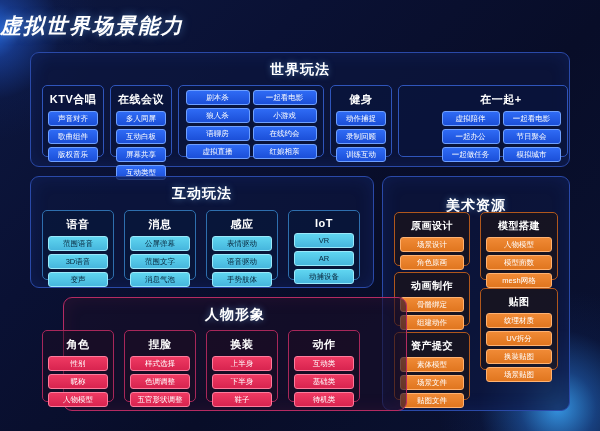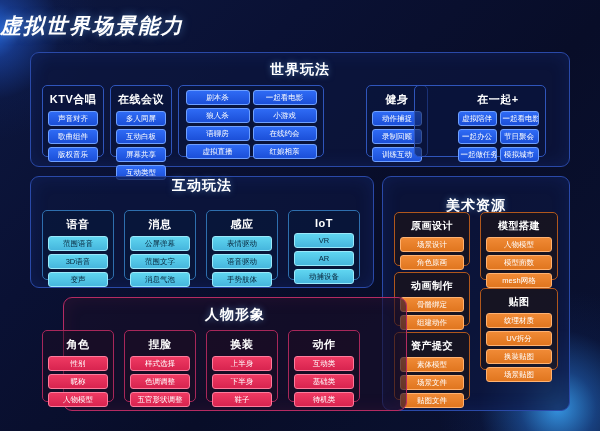--- a/index.html
+++ b/index.html
@@ -134,43 +134,43 @@
       <div class="chip c-blue">一起看电影</div>
       <div class="chip c-blue">狼人杀</div>
       <div class="chip c-blue">小游戏</div>
       <div class="chip c-blue">语聊房</div>
       <div class="chip c-blue">在线约会</div>
       <div class="chip c-blue">虚拟直播</div>
       <div class="chip c-blue">红娘相亲</div>
     </div>
   </div>
 
-  <div class="group g-blue" style="left:330px;top:85px;width:62px;height:72px;margin-left:36px;">
+  <div class="group g-blue" style="left:330px;top:85px;width:62px;height:72px;">
     <div class="g-title">健身</div>
     <div class="chips">
       <div class="chip c-blue">动作捕捉</div>
       <div class="chip c-blue">录制回顾</div>
       <div class="chip c-blue">训练互动</div>
     </div>
   </div>
 
-  <div class="group g-blue" style="left:414px;top:85px;width:132px;height:72px;padding-left:36px;">
+  <div class="group g-blue" style="left:398px;top:85px;width:170px;height:72px;padding-left:36px;">
     <div class="g-title">在一起+</div>
     <div class="chips two">
       <div class="chip c-blue">虚拟陪伴</div>
       <div class="chip c-blue">一起看电影</div>
       <div class="chip c-blue">一起办公</div>
       <div class="chip c-blue">节日聚会</div>
       <div class="chip c-blue">一起做任务</div>
       <div class="chip c-blue">模拟城市</div>
     </div>
   </div>
 
   <div class="card blue" style="left:30px;top:176px;width:344px;height:112px;">
-    <div class="card-title" style="font-family:Liberation Serif, serif;">互动玩法</div>
+    <div class="card-title" style="margin-top:8px;font-family:Liberation Serif, serif;">互动玩法</div>
   </div>
 
   <div class="group g-cyan" style="left:42px;top:210px;width:72px;height:70px;">
     <div class="g-title">语音</div>
     <div class="chips">
       <div class="chip c-cyan">范围语音</div>
       <div class="chip c-cyan">3D语音</div>
       <div class="chip c-cyan">变声</div>
     </div>
   </div>

